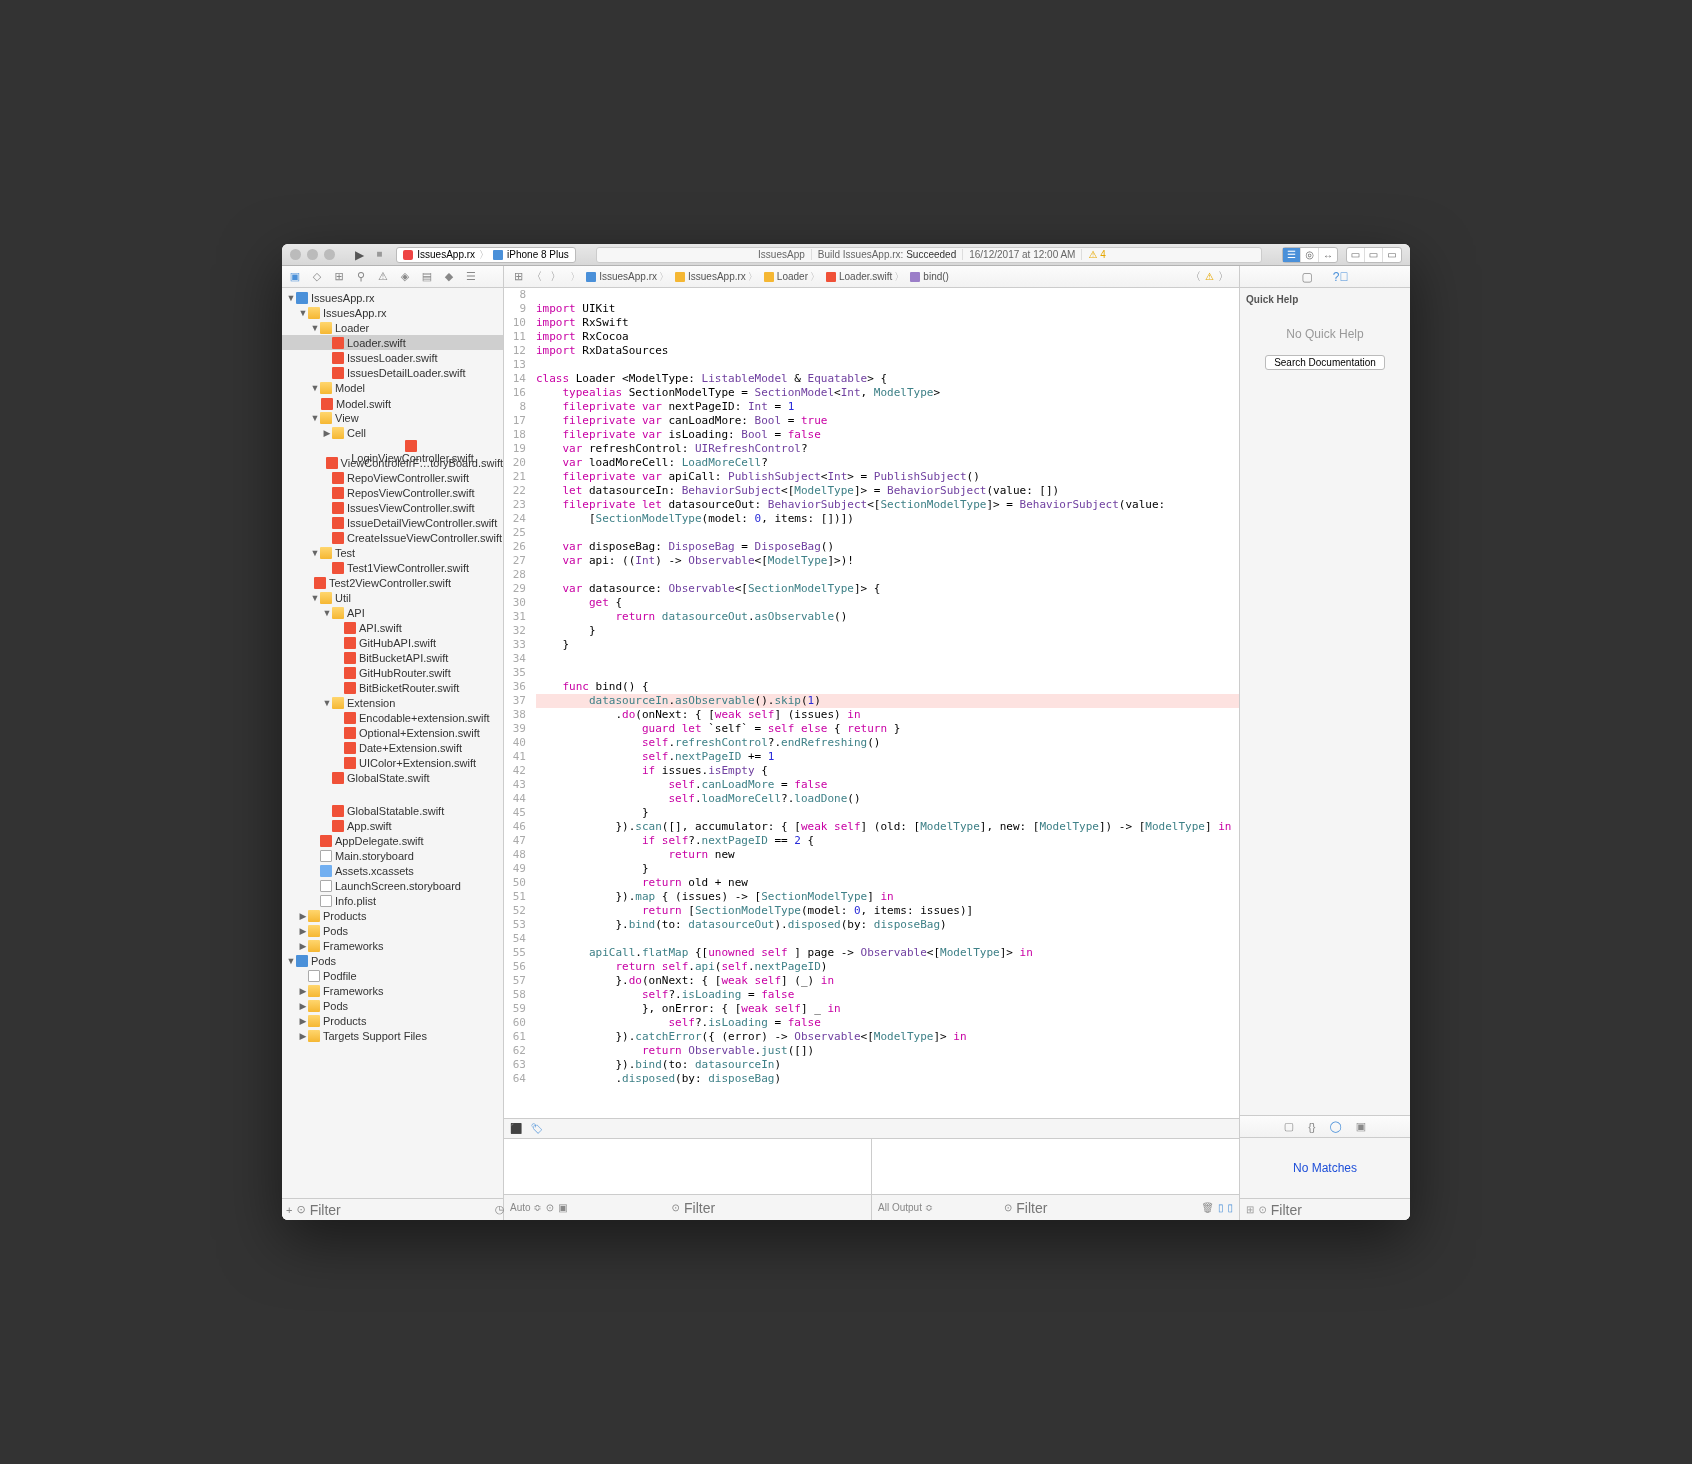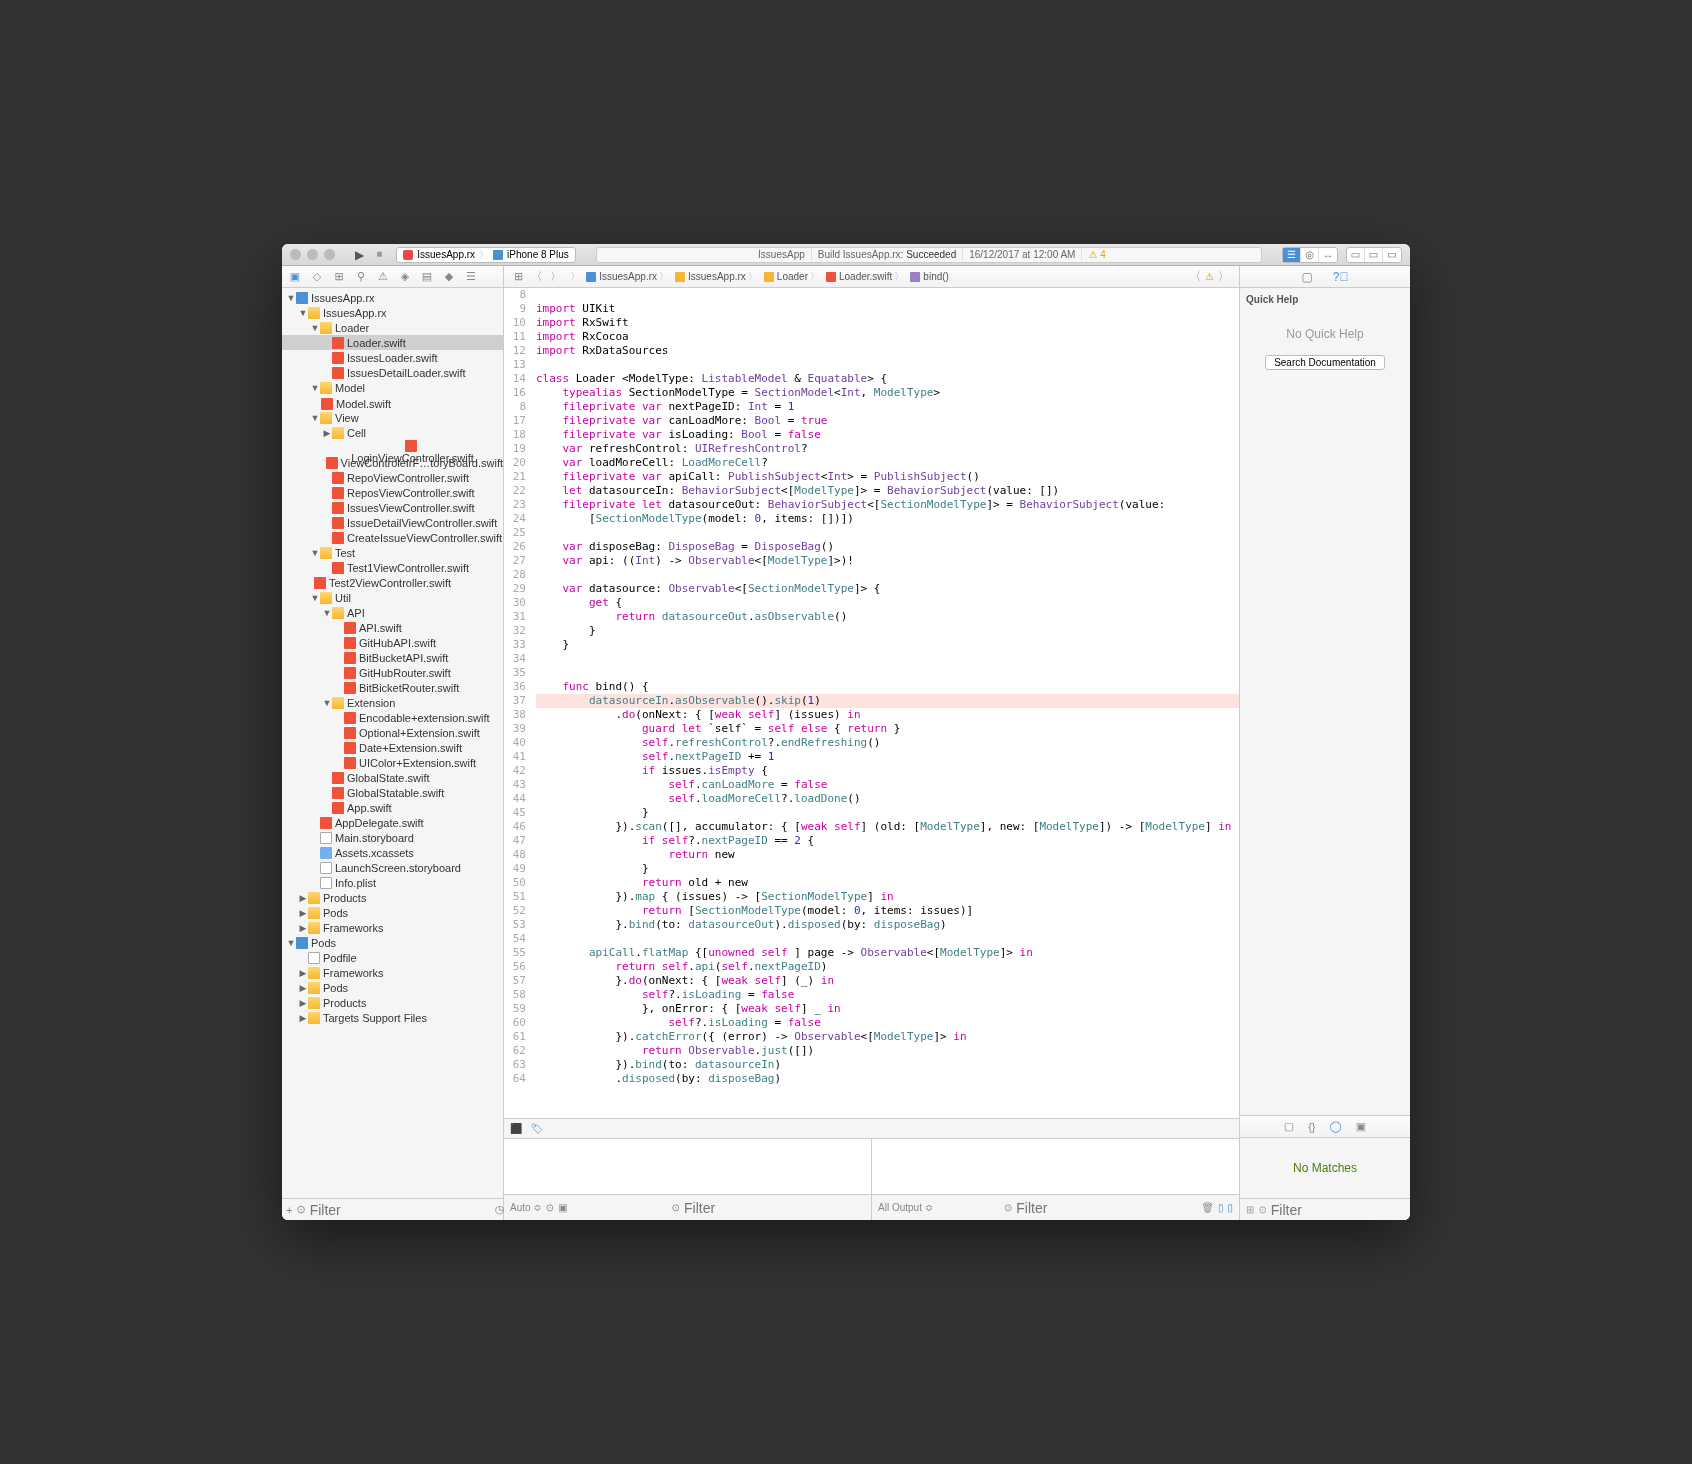--- a/index.html
+++ b/index.html
@@ -94,21 +94,21 @@
     .inspector { width: 171px; background: #f5f5f5; border-left: 1px solid #ccc; display: flex; flex-direction: column; }
     .insp-tabs { height: 22px; background: linear-gradient(#fcfcfc, #f2f2f2); border-bottom: 1px solid #ccc; display: flex; align-items: center; justify-content: center; gap: 20px; font-size: 12px; color: #888; }
     .insp-tab.active { color: #4a90d9; }
     .insp-header { padding: 6px; font-size: 10px; font-weight: 600; color: #555; }
     .insp-content { flex: 1; display: flex; flex-direction: column; align-items: center; padding-top: 16px; }
     .no-quick-help { color: #999; font-size: 12px; margin-bottom: 14px; }
     .search-docs-btn { font-size: 10px; padding: 1px 8px; background: #fff; border: 1px solid #bbb; border-radius: 3px; }
     .insp-library { border-top: 1px solid #ccc; }
     .lib-tabs { height: 22px; display: flex; align-items: center; justify-content: center; gap: 14px; font-size: 11px; color: #888; background: linear-gradient(#fcfcfc, #f2f2f2); border-bottom: 1px solid #ccc; }
     .lib-tab.active { color: #4a90d9; }
-    .lib-content { height: 60px; display: flex; align-items: center; justify-content: center; color: #4d7c0f; font-size: 12px; }
+    .lib-content { height: 60px; display: flex; align-items: center; justify-content: center; color: #1d4ed8; font-size: 12px; }
     .lib-filter { height: 22px; background: #f5f5f5; border-top: 1px solid #ccc; display: flex; align-items: center; padding: 0 6px; gap: 4px; font-size: 10px; color: #999; }
   </style>
 </head>
 <body>
 
 <div class="window">
 
   <div class="titlebar">
     <div class="traffic-lights">
       <div class="traffic-light close-light"></div>
@@ -319,21 +319,21 @@
           <div class="tree-item" style="padding-left: 52px;">
             <span class="disclosure"></span>
             <span class="file-icon swift-icon"></span>
             <span>UIColor+Extension.swift</span>
           </div>
           <div class="tree-item" style="padding-left: 40px;">
             <span class="disclosure"></span>
             <span class="file-icon swift-icon"></span>
             <span>GlobalState.swift</span>
           </div>
-          <div class="tree-item" style="padding-left: 40px;">
+          <div class="tree-item" style="padding-left: 40px; margin-top: 18px;">
             <span class="disclosure"></span>
             <span class="file-icon swift-icon"></span>
             <span>GlobalStatable.swift</span>
           </div>
           <div class="tree-item" style="padding-left: 40px;">
             <span class="disclosure"></span>
             <span class="file-icon swift-icon"></span>
             <span>App.swift</span>
           </div>
           <div class="tree-item" style="padding-left: 28px;">

